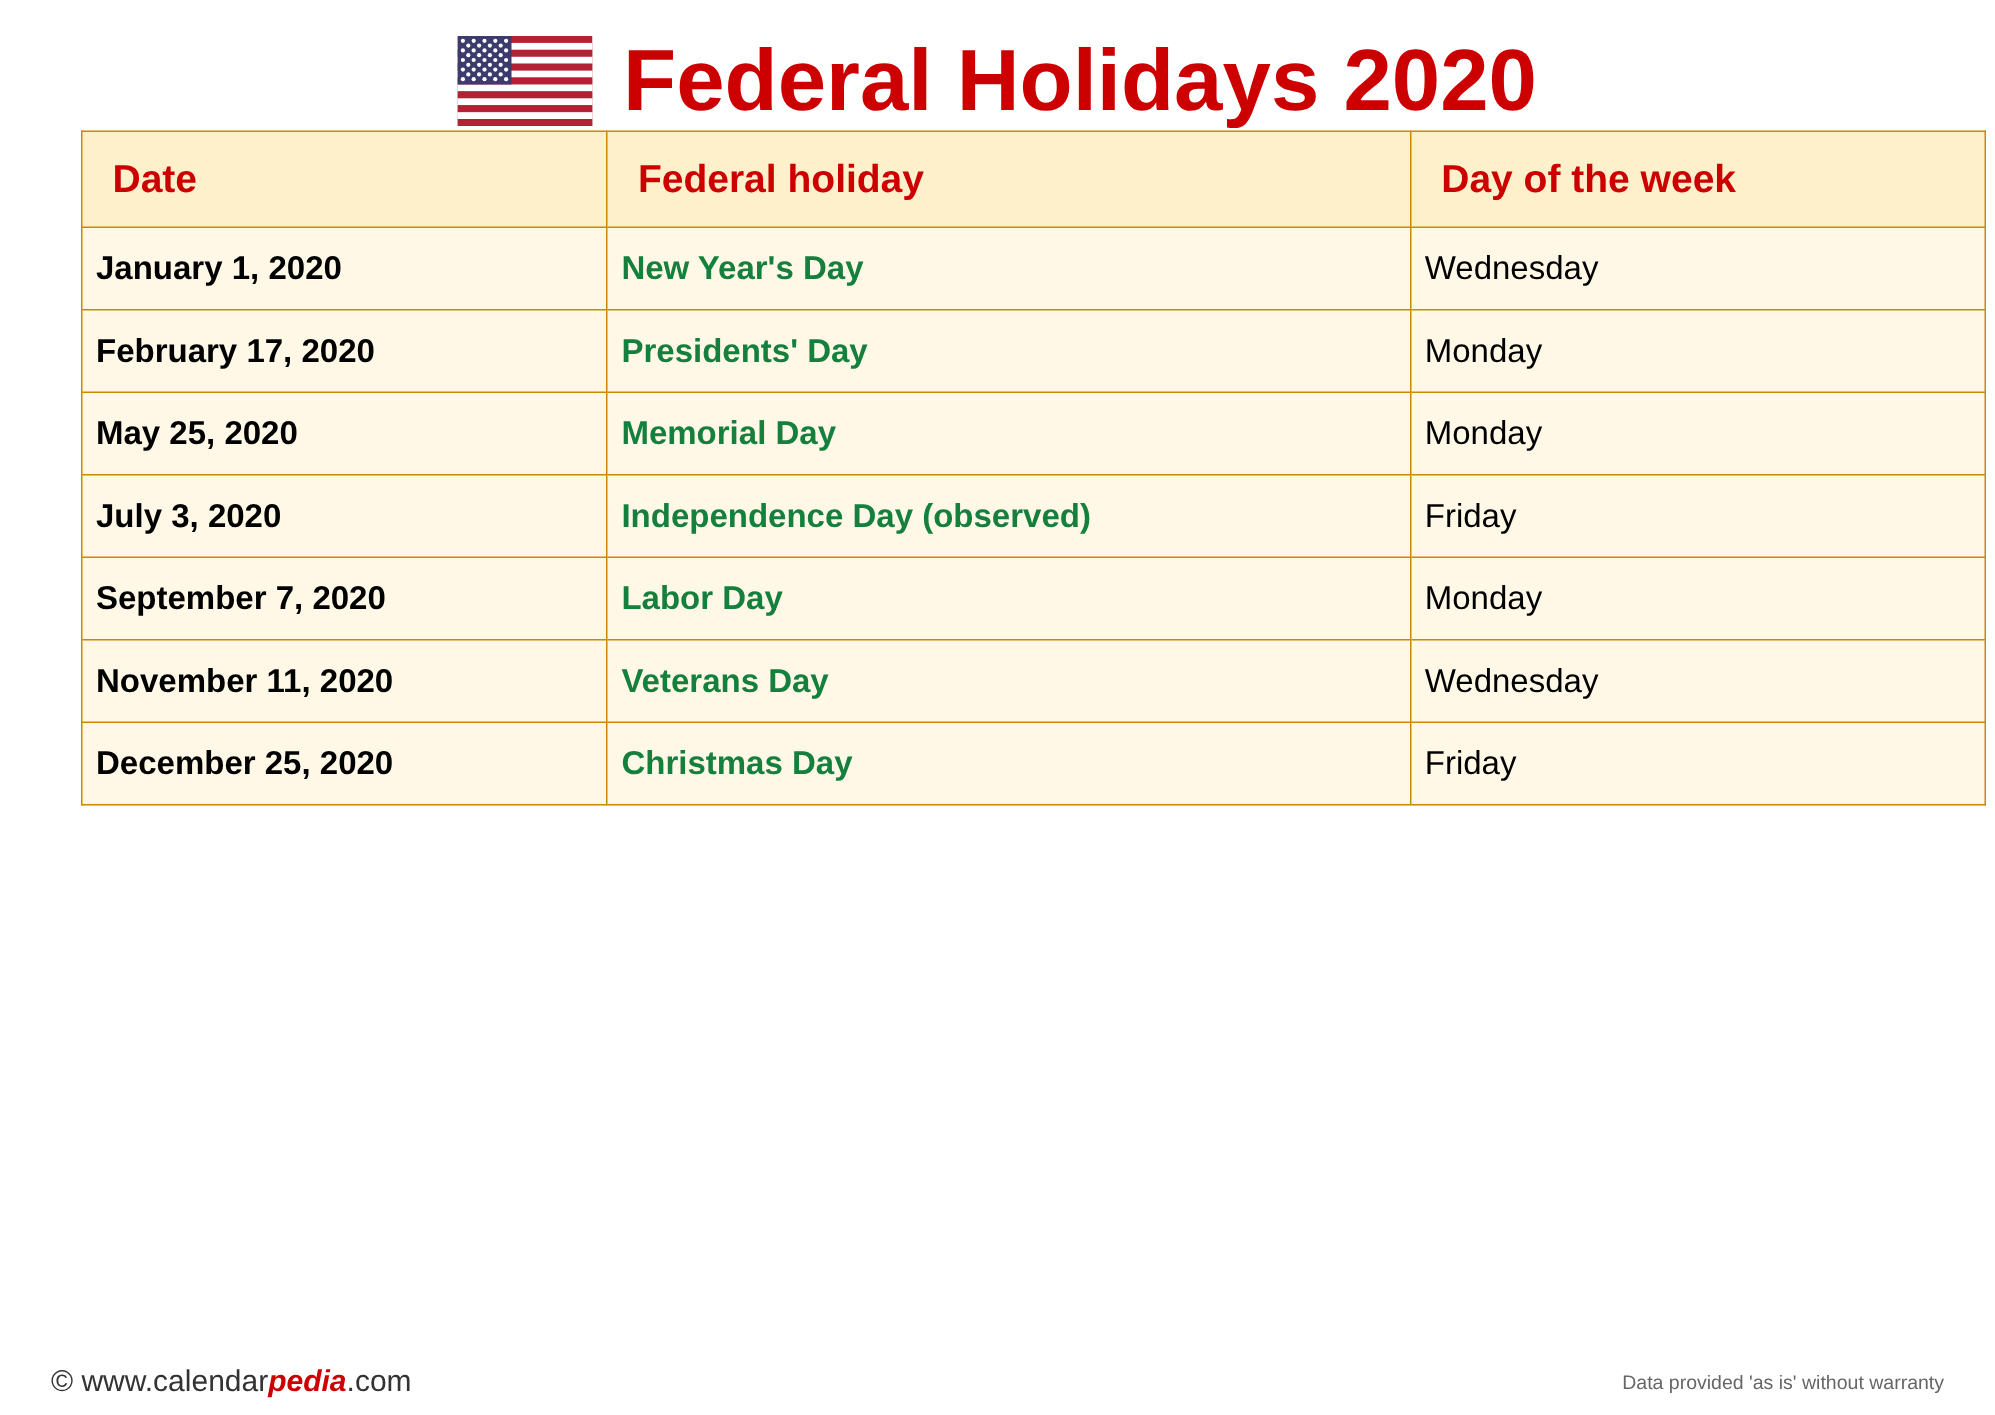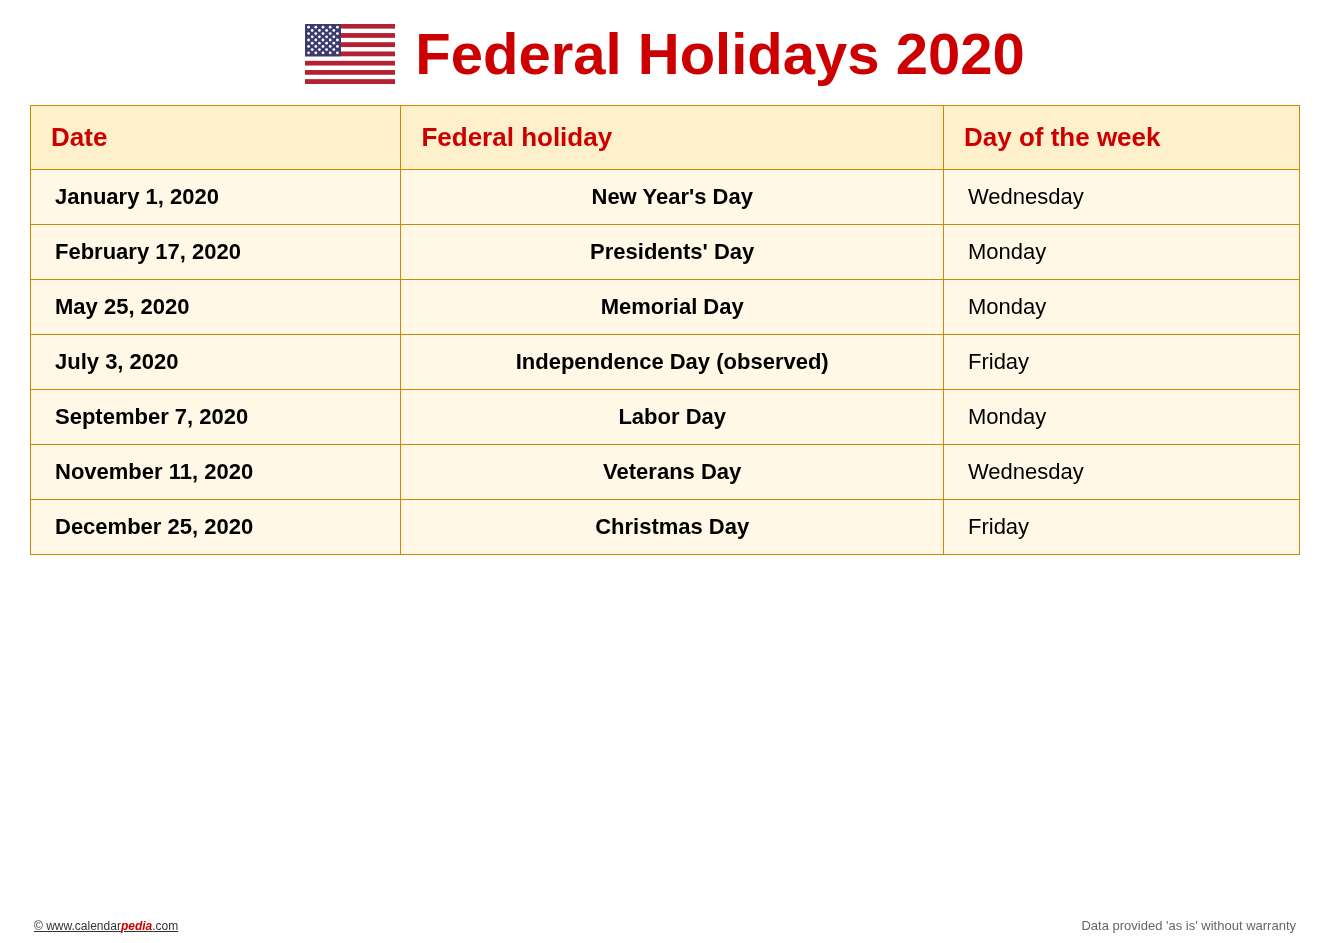--- a/index.html
+++ b/index.html
@@ -17,21 +17,20 @@
       flex-direction: column;
       align-items: center;
       padding: 20px 30px 10px 30px;
     }
 
     .header {
       display: flex;
       align-items: center;
       justify-content: center;
       gap: 20px;
-      margin-bottom: 18px;
       width: 100%;
     }
 
     .title {
       font-size: 58px;
       font-weight: bold;
       color: #cc0000;
       font-family: Arial, sans-serif;
     }
 
@@ -48,68 +47,67 @@
     }
 
     table {
       width: 100%;
       border-collapse: collapse;
       background: #fff8e7;
     }
 
     table, th, td {
       border: 1.5px solid #cc8800;
+      margin-left: 24px;
     }
 
     thead tr th {
       background: #fff0cc;
       color: #cc0000;
       font-size: 26px;
       font-weight: bold;
       padding: 16px 20px;
       text-align: left;
       border: 1.5px solid #cc8800;
     }
 
     tbody tr td {
-      padding: 14px 24px;
+      padding: 14px 9px;
       font-size: 22px;
       border: 1.5px solid #cc8800;
       background: #fff8e7;
     }
 
     tbody tr td:first-child {
       font-weight: bold;
       color: #000000;
     }
 
     tbody tr td:nth-child(2) {
       font-weight: bold;
-      color: #000000;
-      text-align: center;
+      color: #15803d;
     }
 
     tbody tr td:nth-child(3) {
       font-weight: normal;
       color: #000000;
     }
 
     .footer {
       width: 100%;
       display: flex;
       justify-content: space-between;
       align-items: center;
       margin-top: 6px;
       padding: 0 4px;
     }
 
     .footer-copyright {
-      font-size: 12px;
+      font-size: 20px;
       color: #333;
-      text-decoration: underline;
     }
 
     .footer-copyright span.italic {
       font-style: italic;
       font-weight: bold;
       color: #cc0000;
     }
 
     .footer-disclaimer {
       font-size: 13px;

